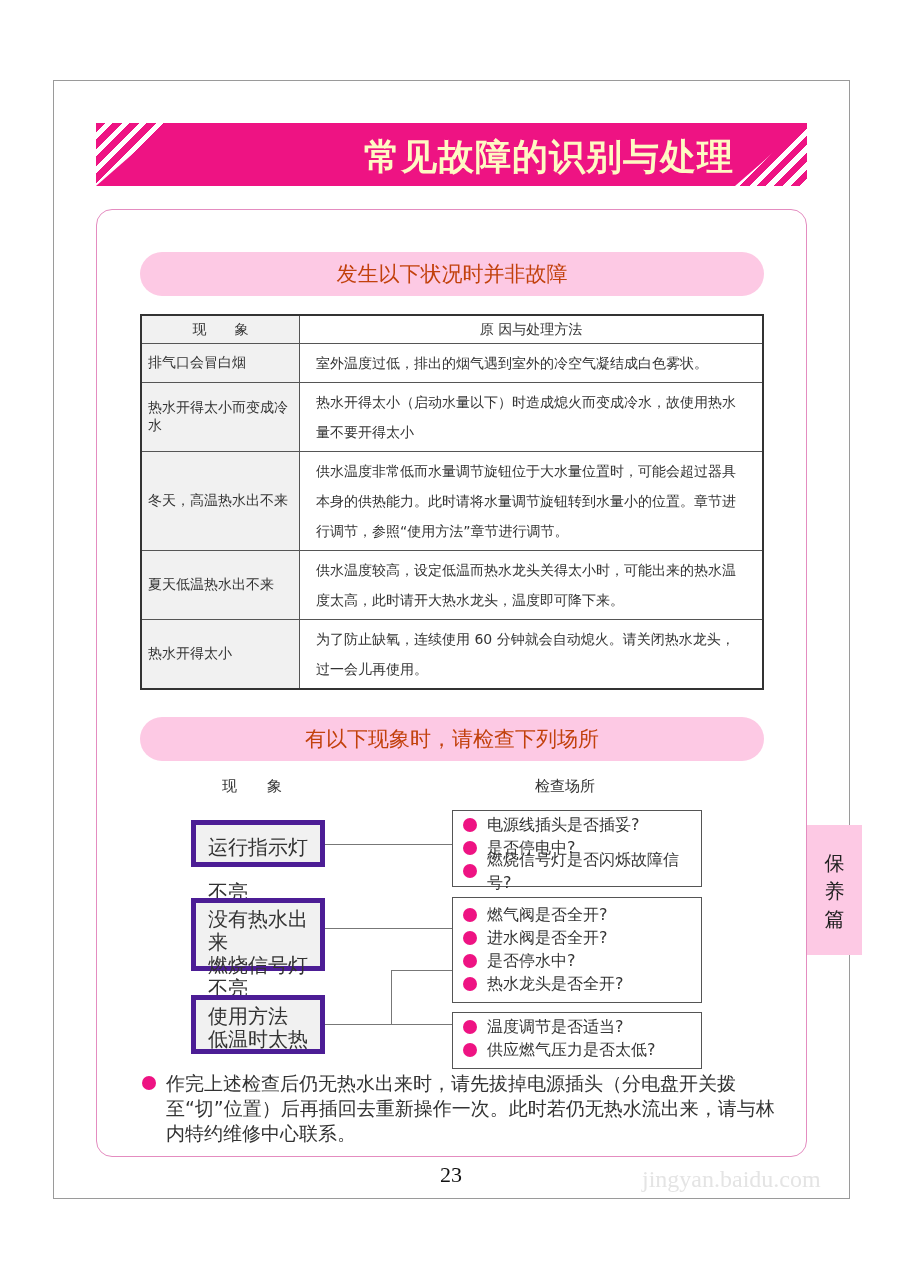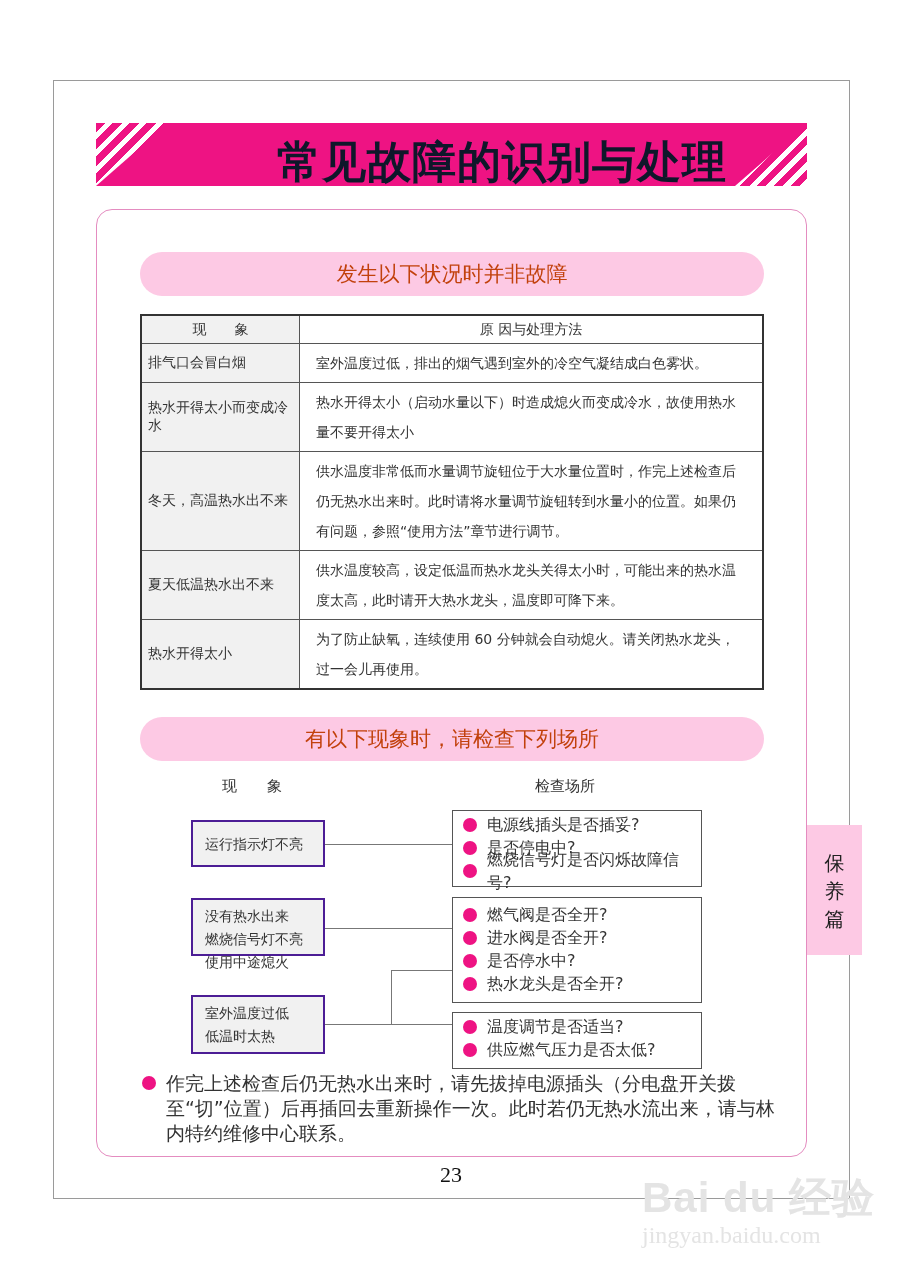--- a/index.html
+++ b/index.html
@@ -5,35 +5,35 @@
   html, body { margin:0; padding:0; background:#ffffff; }
   body { width:904px; height:1280px; position:relative; overflow:hidden;
          font-family:"DejaVu Sans", "Liberation Sans", sans-serif; color:#222; }
   .page-frame { position:absolute; left:53px; top:80px; width:797px; height:1119px;
                 border:1px solid #9a9a9a; box-sizing:border-box; background:#fff; }
   .banner { position:absolute; left:96px; top:123px; width:711px; height:63px; background:#ee1383; overflow:hidden; }
   .banner .stripes-l { position:absolute; left:0; top:0; width:72px; height:63px;
      background:repeating-linear-gradient(-45deg,#fff 0 5px,#ee1383 5px 12px); clip-path:polygon(0 0,72px 0,0 63px); }
   .banner .stripes-r { position:absolute; right:0; top:0; width:72px; height:63px;
      background:repeating-linear-gradient(-45deg,#fff 0 5px,#ee1383 5px 12px); clip-path:polygon(72px 0,72px 63px,0 63px); }
-  .banner-title { position:absolute; right:80px; top:10px; font-size:44px; font-weight:bold; color:#0f172a; letter-spacing:1px; }
+  .banner-title { position:absolute; right:73px; top:10px; font-size:36px; font-weight:bold; color:#fef9c3; letter-spacing:1px; }
   .content-box { position:absolute; left:96px; top:209px; width:711px; height:948px;
                  border:1px solid #e48cc0; border-radius:16px; box-sizing:border-box; }
   .pill { position:absolute; left:140px; width:624px; height:44px; background:#fdc9e4; border-radius:22px;
           text-align:center; line-height:44px; font-size:21px; color:#c2410c; }
   table.faults { position:absolute; left:140px; top:314px; width:624px; border-collapse:collapse; font-size:14px; color:#333; }
   table.faults td, table.faults th { border:1px solid #555; padding:0 6px; }
   table.faults th { font-weight:normal; height:27px; background:#fff; }
   table.faults th.c1, table.faults td.c1 { background:#f1f1f1; width:145px; text-align:left; }
   table.faults th.c1 { text-align:center; }
   table.faults td.c2 { padding:4px 16px; line-height:30px; }
   table.faults { border:2px solid #333; }
   .col-head { position:absolute; font-size:15px; color:#333; }
-  .sym-box { position:absolute; left:191px; border:2px solid #4c1d95; background:#f1f1f1; box-sizing:border-box;
-             font-size:14px; color:#333; padding:0 12px; line-height:23px; }
+  .sym-box { position:absolute; left:191px; border:5px solid #4c1d95; background:#f1f1f1; box-sizing:border-box;
+             font-size:20px; color:#333; padding:0 12px; line-height:23px; }
   .chk-box { position:absolute; left:452px; border:1px solid #555; background:#fff; box-sizing:border-box; width:250px;
              font-size:16px; color:#333; padding:2px 10px; }
   .chk-box .row { height:23px; line-height:23px; display:flex; align-items:center; }
   .dot { width:14px; height:14px; border-radius:50%; background:#ee1383; display:inline-block; margin-right:10px; flex:none; }
   .line { position:absolute; background:#777; }
   .note { position:absolute; left:140px; top:1071px; width:640px; font-size:19px; color:#333; line-height:25px; }
   .note .dot { position:absolute; left:2px; top:5px; }
   .note .txt { padding-left:26px; display:block; }
   .side-tab { position:absolute; left:807px; top:825px; width:55px; height:130px; background:#fdc9e4;
               font-size:20px; color:#222; text-align:center; padding-top:24px; box-sizing:border-box; line-height:28px; }
@@ -66,48 +66,48 @@
   <tr style="height:33px;">
     <td class="c1">排气口会冒白烟</td>
     <td class="c2">室外温度过低，排出的烟气遇到室外的冷空气凝结成白色雾状。</td>
   </tr>
   <tr style="height:64px;">
     <td class="c1">热水开得太小而变成冷水</td>
     <td class="c2">热水开得太小（启动水量以下）时造成熄火而变成冷水，故使用热水量不要开得太小</td>
   </tr>
   <tr style="height:92px;">
     <td class="c1">冬天，高温热水出不来</td>
-    <td class="c2">供水温度非常低而水量调节旋钮位于大水量位置时，作完上述检查后仍无热水出来时。此时请将水量调节旋钮转到水量小的位置。如果仍有问题，参照“使用方法”章节进行调节。</td>
+    <td class="c2">供水温度非常低而水量调节旋钮位于大水量位置时，可能会超过器具本身的供热能力。此时请将水量调节旋钮转到水量小的位置。章节进行调节，参照“使用方法”章节进行调节。</td>
   </tr>
   <tr style="height:62px;">
     <td class="c1">夏天低温热水出不来</td>
     <td class="c2">供水温度较高，设定低温而热水龙头关得太小时，可能出来的热水温度太高，此时请开大热水龙头，温度即可降下来。</td>
   </tr>
   <tr style="height:60px;">
     <td class="c1">热水开得太小</td>
     <td class="c2">为了防止缺氧，连续使用 60 分钟就会自动熄火。请关闭热水龙头，过一会儿再使用。</td>
   </tr>
 </tbody>
   </table>
 
 <div class="pill" style="top:717px;">有以下现象时，请检查下列场所</div>
 
 <div class="col-head" style="left:222px; top:777px;">现　　象</div>
 <div class="col-head" style="left:535px; top:777px;">检查场所</div>
 
 <div class="sym-box" style="top:820px; width:134px; height:47px; line-height:45px;">
   <span>运行指示灯不亮</span>
 </div>
-<div class="sym-box" style="top:898px; width:134px; height:58px; padding-top:5px;">
+<div class="sym-box" style="top:898px; width:134px; height:73px; padding-top:5px;">
   <div>没有热水出来</div>
   <div>燃烧信号灯不亮</div>
   <div>使用中途熄火</div>
 </div>
 <div class="sym-box" style="top:995px; width:134px; height:59px; padding-top:5px;">
-  <div>室外温度过低</div>
+  <div>使用方法</div>
   <div>低温时太热</div>
 </div>
 
 <div class="line" style="left:325px; top:844px; width:127px; height:1px;"></div>
 <div class="line" style="left:325px; top:928px; width:127px; height:1px;"></div>
 <div class="line" style="left:325px; top:1024px; width:127px; height:1px;"></div>
 <div class="line" style="left:391px; top:970px; width:1px; height:54px;"></div>
 <div class="line" style="left:391px; top:970px; width:61px; height:1px;"></div>
 
 <div class="chk-box" style="top:810px; height:77px;">
@@ -160,15 +160,14 @@
 
 <div class="side-tab">
   <div>保</div>
   <div>养</div>
   <div>篇</div>
 </div>
 
 <div class="page-num">23</div>
 
 <div class="watermark">
-  <div class="wm-top">Bai du 经验</div>
   <div class="wm-bot">jingyan.baidu.com</div>
 </div>
 
 </body></html>

